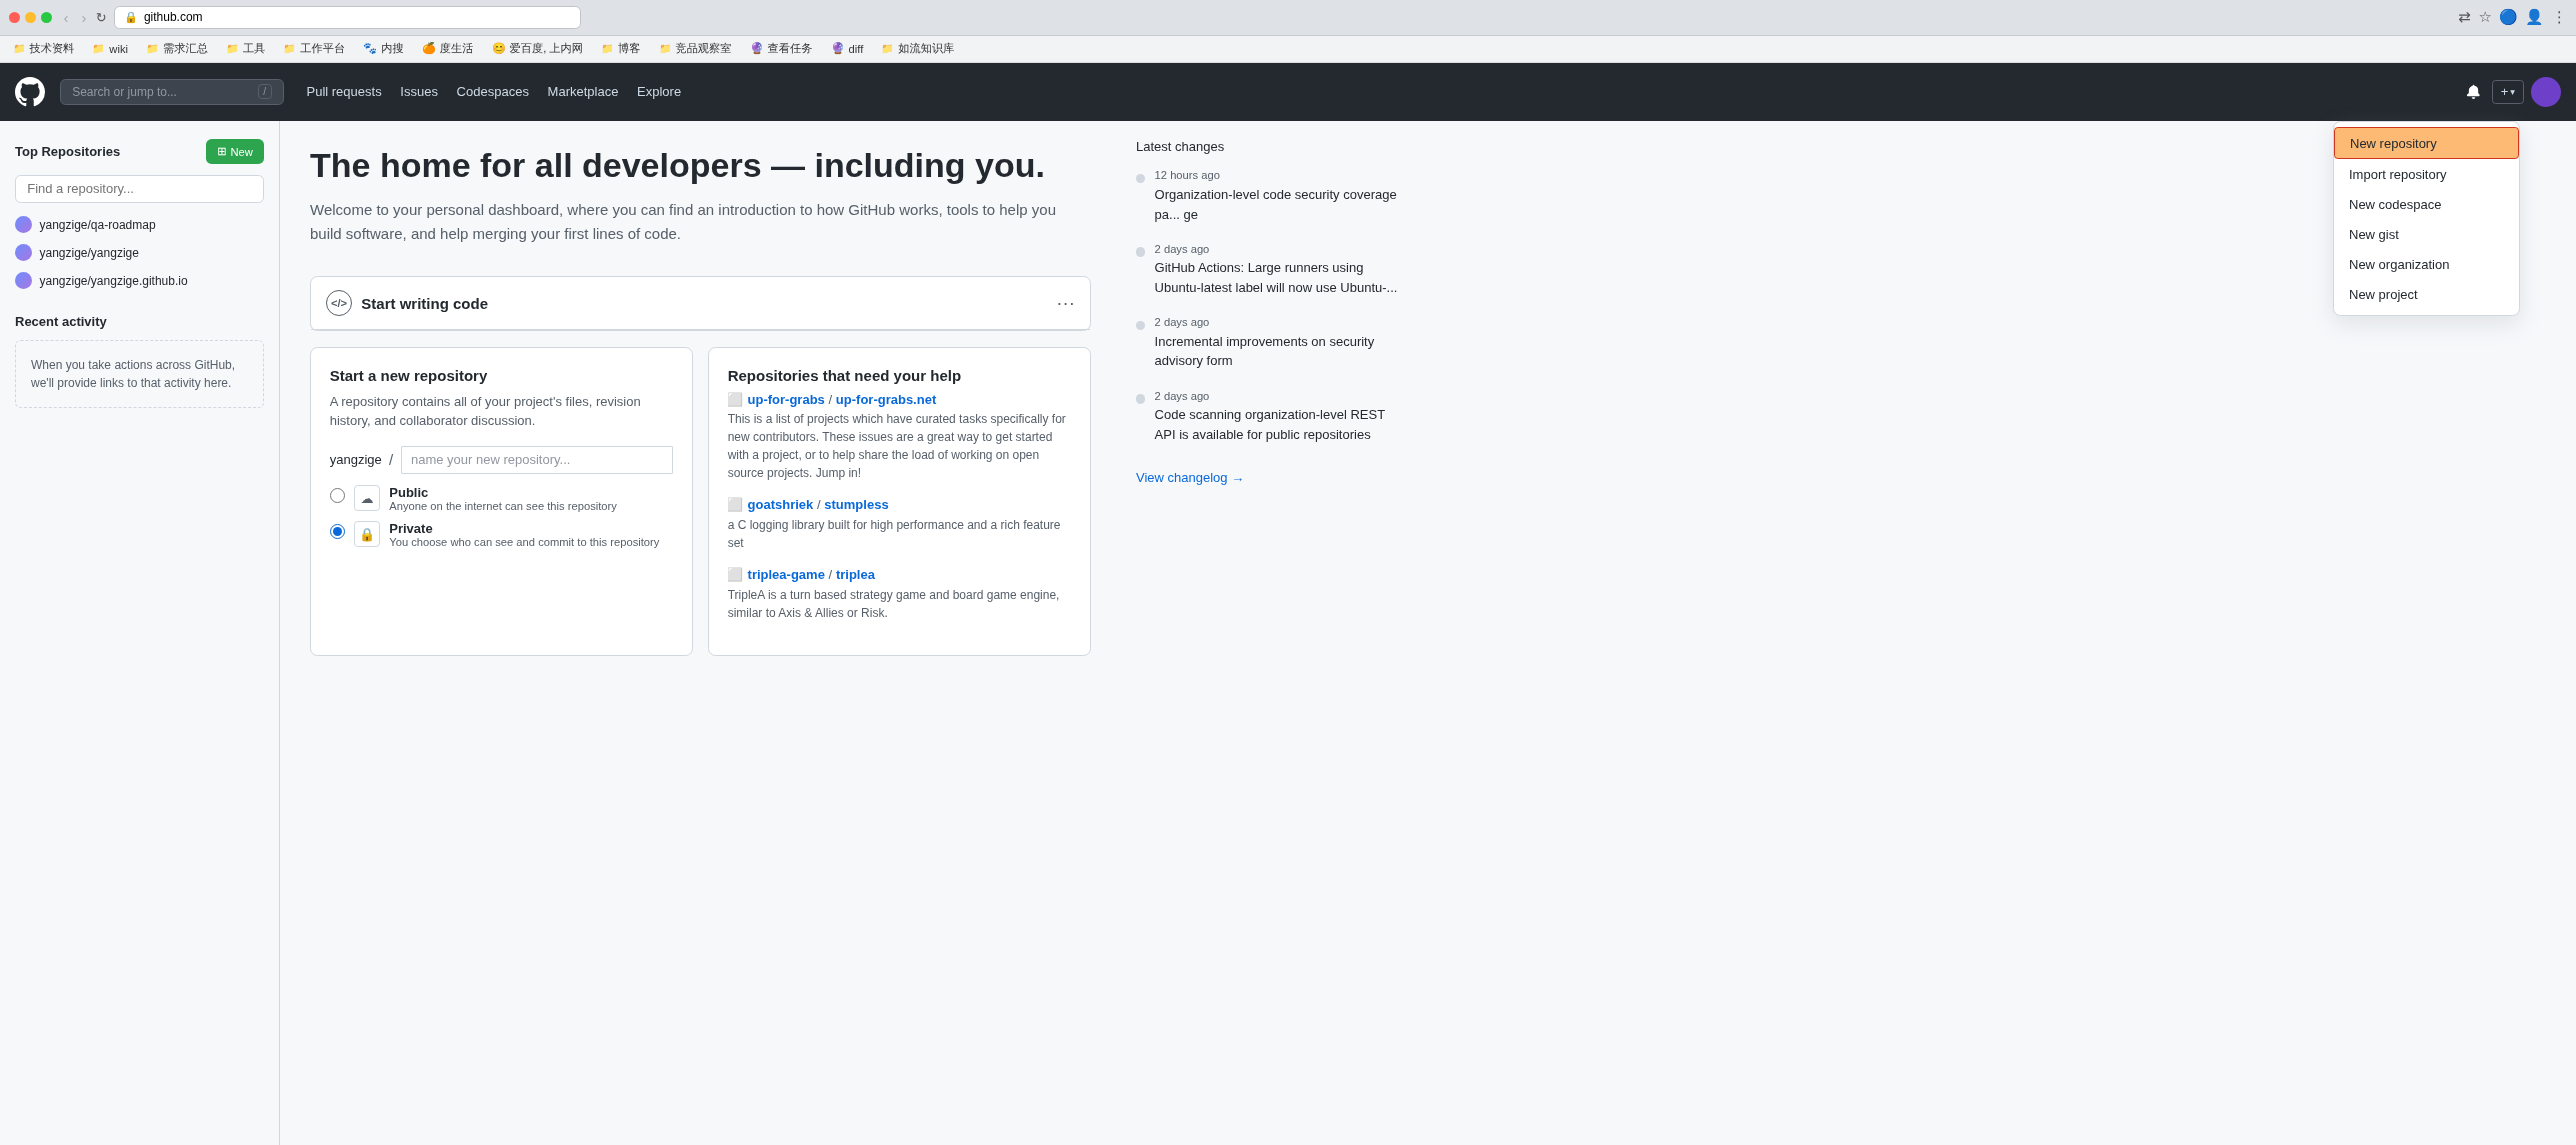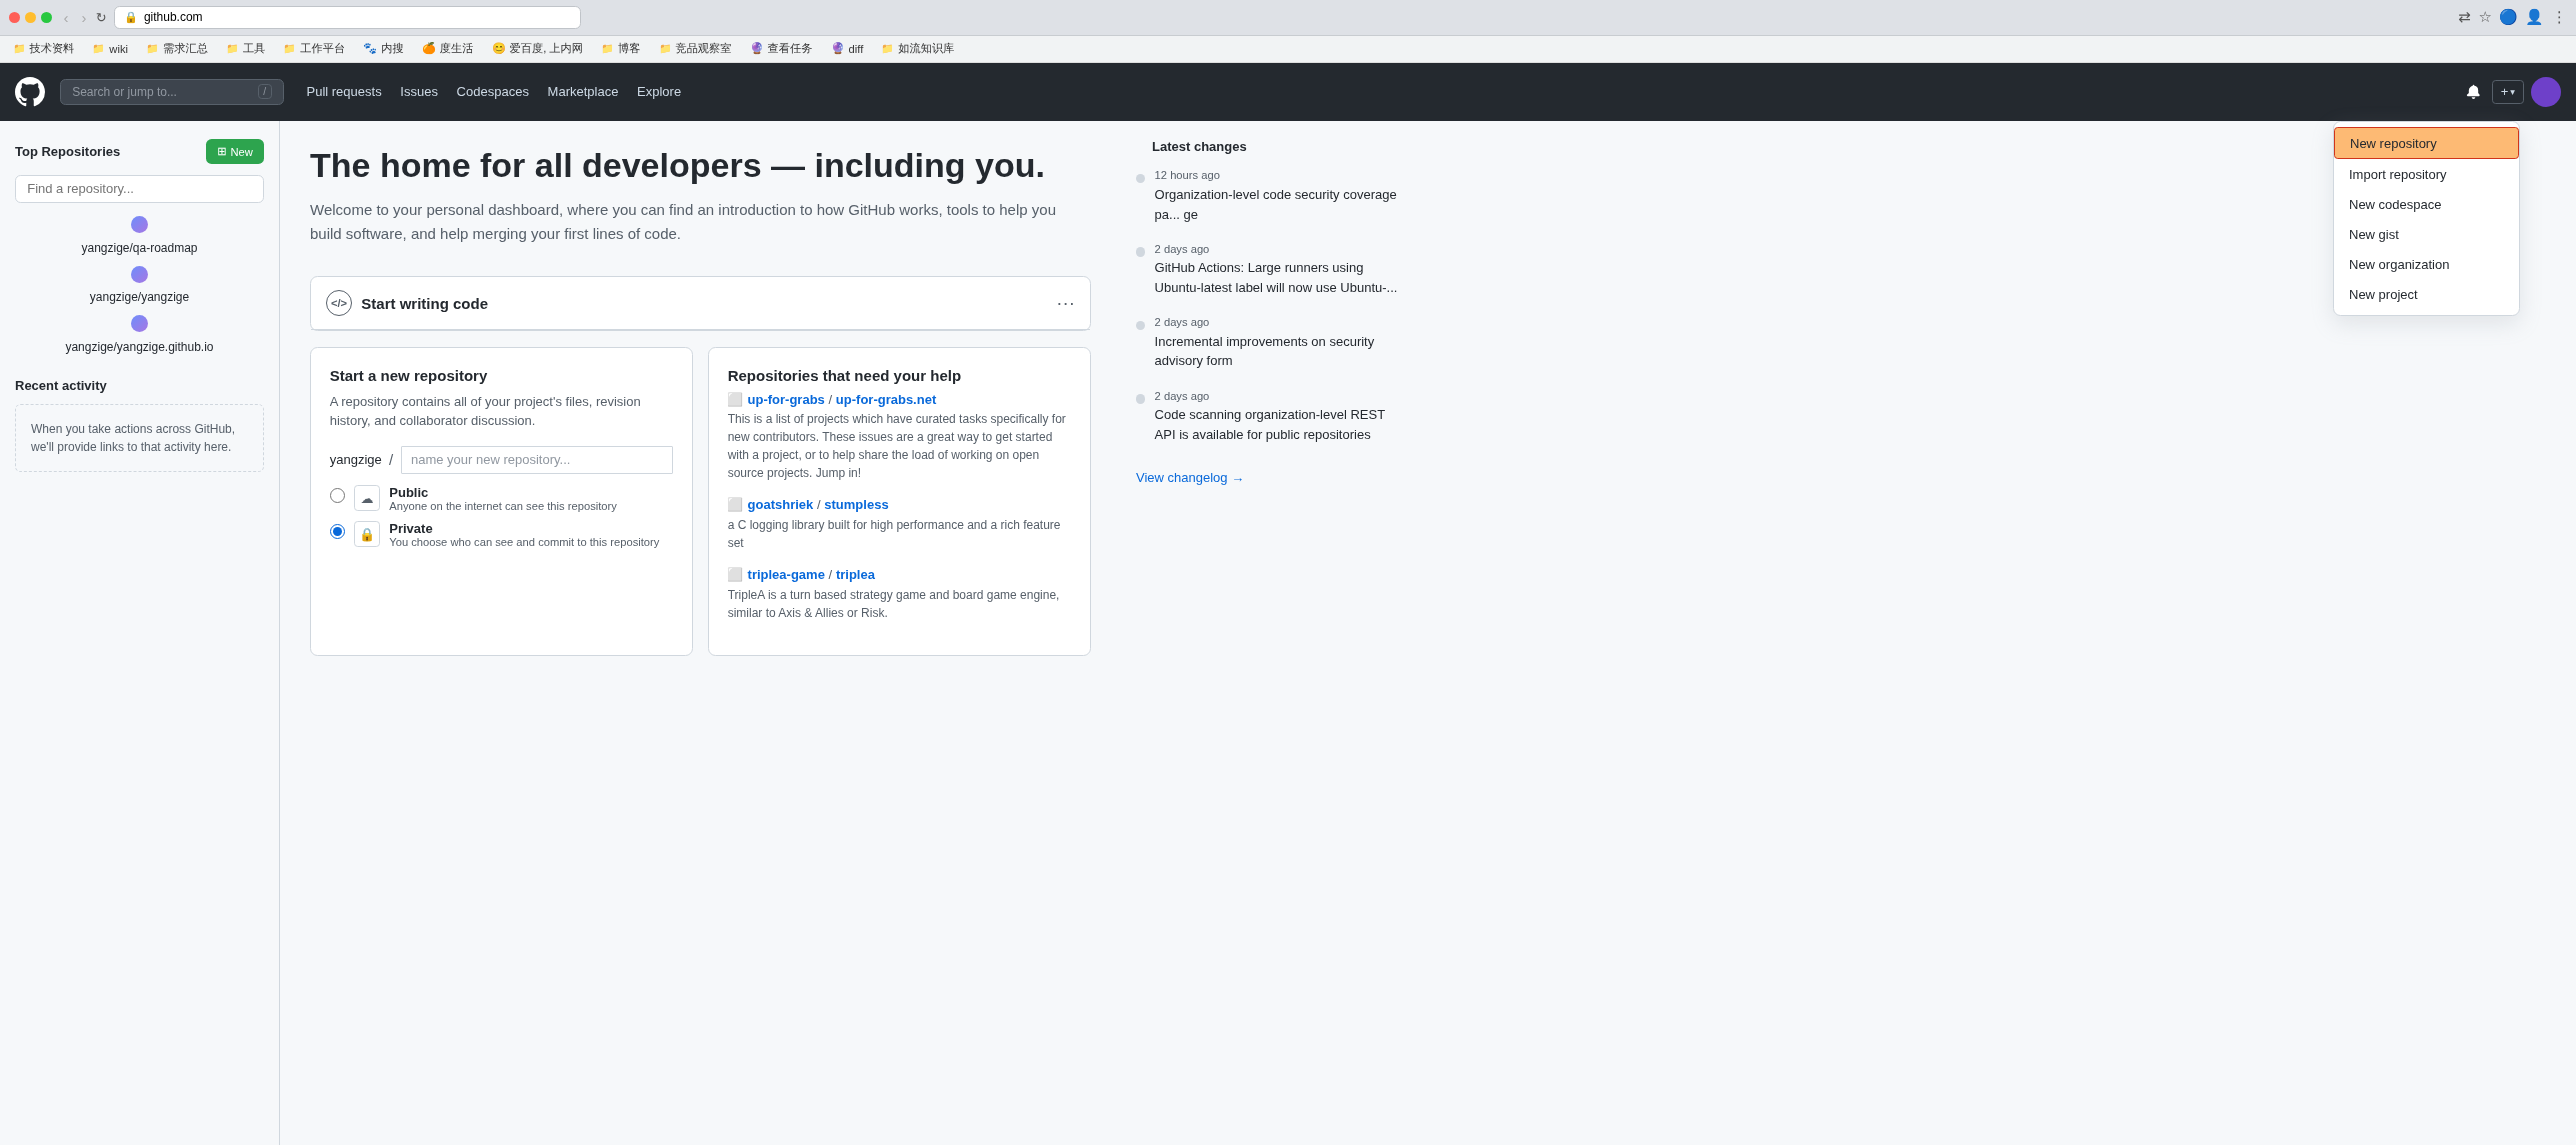--- a/index.html
+++ b/index.html
@@ -44,21 +44,21 @@
 
     
     .main-layout { display: flex; min-height: calc(100vh - 93px); }
 
     
     .sidebar { width: 280px; flex-shrink: 0; padding: 18.7px 15px; border-right: 0.9px solid #d0d7de; background: #f6f8fa; }
     .sidebar-section-title { font-size: 13px; font-weight: 600; color: #24292f; margin-bottom: 11.2px; display: flex; align-items: center; justify-content: space-between; }
     .new-repo-btn { background: #2da44e; color: white; border: none; border-radius: 5.6px; padding: 5.6px 11.2px; font-size: 11.2px; font-weight: 500; cursor: pointer; display: flex; align-items: center; gap: 3.7px; }
     .repo-search { width: 100%; padding: 5.6px 11.2px; border: 0.9px solid #d0d7de; border-radius: 5.6px; font-size: 13px; color: #57606a; margin-bottom: 7.5px; background: white; }
     .repo-list { list-style: none; margin-bottom: 18.7px; }
-    .repo-item { display: flex; align-items: center; gap: 7.5px; padding: 5.6px 0; cursor: pointer; flex-direction: column; }
+    .repo-item { display: flex; align-items: center; gap: 7.5px; padding: 5.6px 0; cursor: pointer; }
     .repo-avatar { width: 17px; height: 17px; border-radius: 50%; flex-shrink: 0; }
     .repo-name { font-size: 12px; color: #24292f; font-weight: 500; }
     .recent-activity-section { margin-top: 18.7px; }
     .recent-title { font-size: 13px; font-weight: 600; color: #24292f; margin-bottom: 11.2px; }
     .recent-empty { border: 0.9px dashed #d0d7de; border-radius: 5.6px; padding: 15px; color: #57606a; font-size: 12px; line-height: 1.5; }
 
     
     .main-content { flex: 1; padding: 22.4px 30px; max-width: 841px; }
     .hero-title { font-size: 34px; font-weight: 700; color: #24292f; margin-bottom: 11.2px; line-height: 1.3; }
     .hero-subtitle { font-size: 15px; color: #57606a; margin-bottom: 30px; line-height: 1.6; }
@@ -93,21 +93,21 @@
     
     .help-repo-item { margin-bottom: 15px; }
     .help-repo-title { font-size: 13px; margin-bottom: 3.7px; display: flex; align-items: center; gap: 3.7px; }
     .help-repo-link { color: #0969da; cursor: pointer; font-weight: 600; }
     .help-repo-separator { color: #57606a; }
     .help-repo-desc { font-size: 12px; color: #57606a; line-height: 1.5; }
     .help-repo-icon { color: #57606a; font-size: 13px; }
 
     
     .right-panel { width: 299px; flex-shrink: 0; padding: 18.7px 15px; }
-    .changes-title { font-size: 13px; font-weight: 700; color: #24292f; margin-bottom: 15px; margin-left: 16px; }
+    .changes-title { font-size: 13px; font-weight: 400; color: #24292f; margin-bottom: 15px; }
     .change-item { display: flex; gap: 9.3px; margin-bottom: 18.7px; }
     .change-dot { width: 9.3px; height: 9.3px; border-radius: 50%; background: #d0d7de; flex-shrink: 0; margin-top: 4.7px; }
     .change-content { flex: 1; }
     .change-time { font-size: 11.2px; color: #57606a; margin-bottom: 3.7px; }
     .change-desc { font-size: 13px; color: #24292f; line-height: 1.5; }
     .view-changelog { font-size: 13px; color: #0969da; cursor: pointer; margin-top: 7.5px; display: inline-block; }
   </style>
 </head>
 <body>
 

